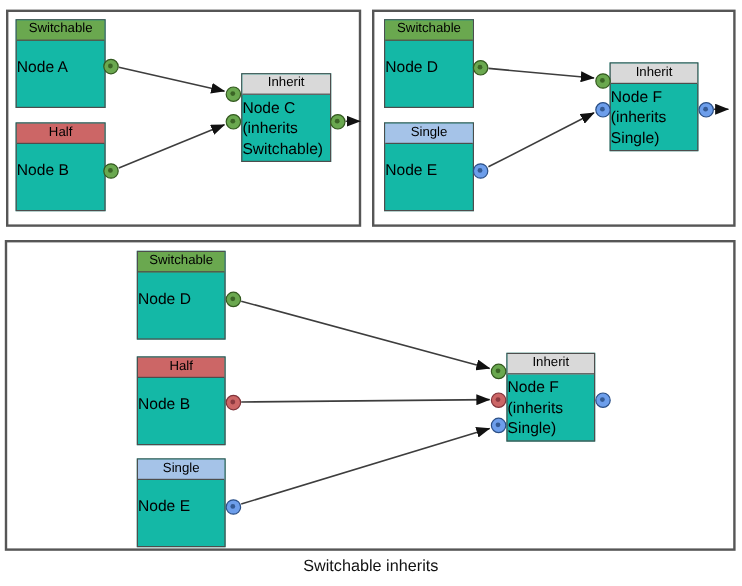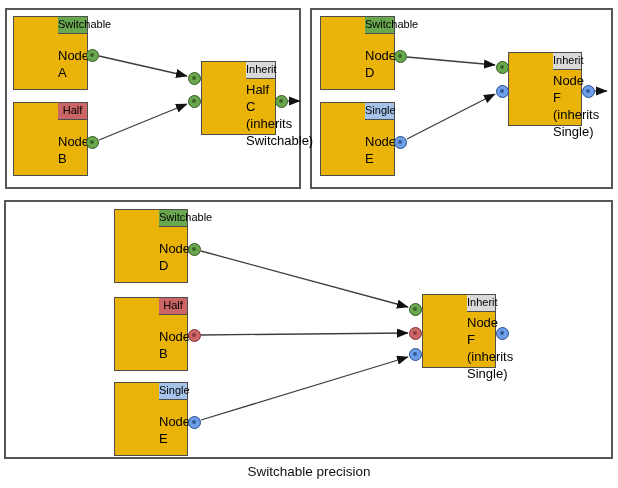--- a/index.html
+++ b/index.html
@@ -1,20 +1,20 @@
 <!DOCTYPE html>
 <html><head>
 <meta charset="utf-8">
 <style>
   html,body{margin:0;padding:0;background:#ffffff;}
   .stage{position:relative;width:618px;height:488px;background:#fff;
          font-family:"Liberation Sans",sans-serif;overflow:hidden;}
   .panel{position:absolute;border:2px solid #565656;background:#fff;box-sizing:border-box;}
   .panel svg{position:absolute;left:0;top:0;z-index:1;}
-  .node{position:absolute;border:1.5px solid #4d4d4d;background:#eab308;box-sizing:border-box;z-index:2;padding-left:44px;}
+  .node{position:absolute;border:1.5px solid #4d4d4d;background:#14b8a6;box-sizing:border-box;z-index:2;}
   .node-header{height:17px;border-bottom:1.5px solid #4d4d4d;box-sizing:border-box;
                text-align:center;font-size:11px;line-height:15px;color:#000;}
   .node-body{font-size:13px;color:#000;white-space:pre-line;
              line-height:1.32;padding-top:13px;}
   .node-body.multi{padding-top:2px;}
   .port{position:absolute;width:13px;height:13px;border-radius:50%;
         border:1.5px solid;box-sizing:border-box;z-index:3;}
   .port-dot{position:absolute;left:50%;top:50%;width:4px;height:4px;margin:-2px 0 0 -2px;
             border-radius:50%;opacity:.85;}
   .caption{position:absolute;left:0;right:0;top:464px;text-align:center;
@@ -38,21 +38,21 @@
       <div class="node" style="left: 6px; top: 6px; width: 75px; height: 74px;">
         <div class="node-header" style="background: rgb(106, 168, 79);">Switchable</div>
         <div class="node-body">Node A</div>
       </div>
       <div class="node" style="left: 6px; top: 92px; width: 75px; height: 74px;">
         <div class="node-header" style="background: rgb(204, 102, 102);">Half</div>
         <div class="node-body">Node B</div>
       </div>
       <div class="node" style="left: 194px; top: 51px; width: 75px; height: 74px;">
         <div class="node-header" style="background: rgb(217, 217, 217);">Inherit</div>
-        <div class="node-body multi">Half C
+        <div class="node-body multi">Node C
 (inherits
 Switchable)</div>
       </div>
       <div class="port" style="left: 78.5px; top: 38.5px; background: rgb(106, 168, 79); border-color: rgb(51, 89, 31);">
         <div class="port-dot" style="background: rgb(51, 89, 31);"></div>
       </div>
       <div class="port" style="left: 78.5px; top: 125.5px; background: rgb(106, 168, 79); border-color: rgb(51, 89, 31);">
         <div class="port-dot" style="background: rgb(51, 89, 31);"></div>
       </div>
       <div class="port" style="left: 180.5px; top: 61.5px; background: rgb(106, 168, 79); border-color: rgb(51, 89, 31);">
@@ -150,14 +150,14 @@
       <div class="port" style="left: 402.5px; top: 124.5px; background: rgb(204, 102, 102); border-color: rgb(128, 51, 58);">
         <div class="port-dot" style="background: rgb(128, 51, 58);"></div>
       </div>
       <div class="port" style="left: 402.5px; top: 145.5px; background: rgb(109, 158, 235); border-color: rgb(42, 79, 134);">
         <div class="port-dot" style="background: rgb(42, 79, 134);"></div>
       </div>
       <div class="port" style="left: 489.5px; top: 124.5px; background: rgb(109, 158, 235); border-color: rgb(42, 79, 134);">
         <div class="port-dot" style="background: rgb(42, 79, 134);"></div>
       </div>
     </div>
-  <div class="caption">Switchable precision</div>
+  <div class="caption">Switchable inherits</div>
 </div>
 
 </body></html>

